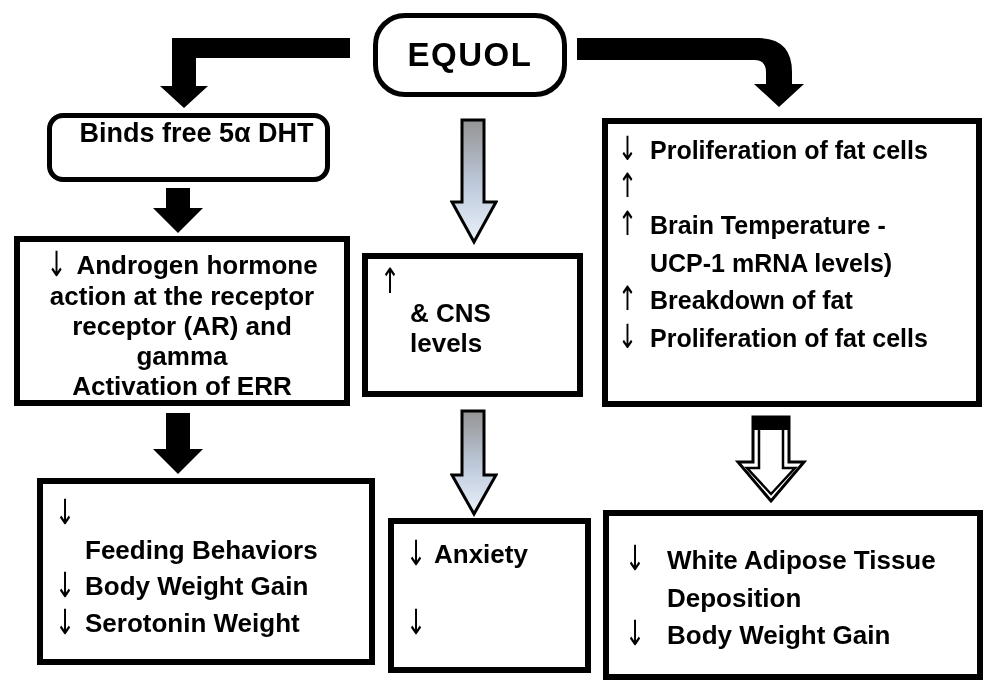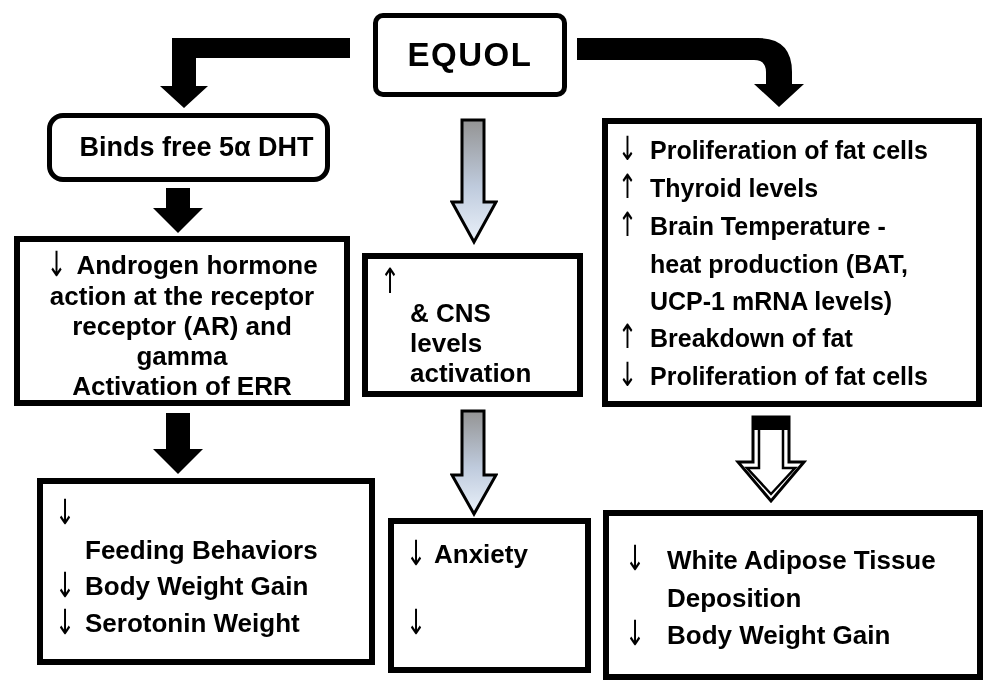--- a/index.html
+++ b/index.html
@@ -16,28 +16,28 @@
   .box {
     position:absolute;
     background:#fff;
     border:6px solid #000;
     box-sizing:border-box;
     font-weight:bold;
   }
 
   #box-equol {
     left:373px; top:13px; width:194px; height:84px;
-    border-width:5px; border-radius:10px;
+    border-width:5px; border-radius:32px;
     display:flex; align-items:center; justify-content:center;
     font-size:33px; letter-spacing:1.5px;
   }
   #box-binds {
     left:47px; top:113px; width:283px; height:69px;
     border-width:5px; border-radius:16px;
-    display:flex; align-items:center; justify-content:center;
+    display:flex; justify-content:center;
     font-size:27px;
     padding-left:16px;
   }
   #box-androgen {
     left:14px; top:236px; width:336px; height:170px;
     font-size:26px; line-height:30px; padding-top:8px;
   }
   #box-brain {
     left:37px; top:478px; width:338px; height:187px;
     font-size:26px; line-height:36px; padding:12px 4px 0 12px;
@@ -187,55 +187,46 @@
       <span class="arr">↑</span>
     </div>
     <div class="line">
       <span class="arr"></span>
       <span>&amp; CNS</span>
     </div>
     <div class="line">
       <span class="arr"></span>
       <span>levels</span>
     </div>
-    <div class="line">
-      <span class="arr"></span>
-      <span>activation</span>
-    </div>
   </div>
 
   <div class="box" id="box-anxiety">
     <div class="line">
       <span class="arr">↓</span>
       <span>Anxiety</span>
     </div>
     <div class="line">
       <span class="arr">↓</span>
     </div>
   </div>
 
   <div class="box" id="box-fat">
     <div class="line">
       <span class="arr">↓</span>
       <span>Proliferation of fat cells</span>
     </div>
     <div class="line">
       <span class="arr">↑</span>
-      <span>Thyroid levels</span>
     </div>
     <div class="line">
       <span class="arr">↑</span>
       <span>Brain Temperature -</span>
     </div>
     <div class="line">
       <span class="arr"></span>
-      <span>heat production (BAT,</span>
-    </div>
-    <div class="line">
-      <span class="arr"></span>
       <span>UCP-1 mRNA levels)</span>
     </div>
     <div class="line">
       <span class="arr">↑</span>
       <span>Breakdown of fat</span>
     </div>
     <div class="line">
       <span class="arr">↓</span>
       <span>Proliferation of fat cells</span>
     </div>

